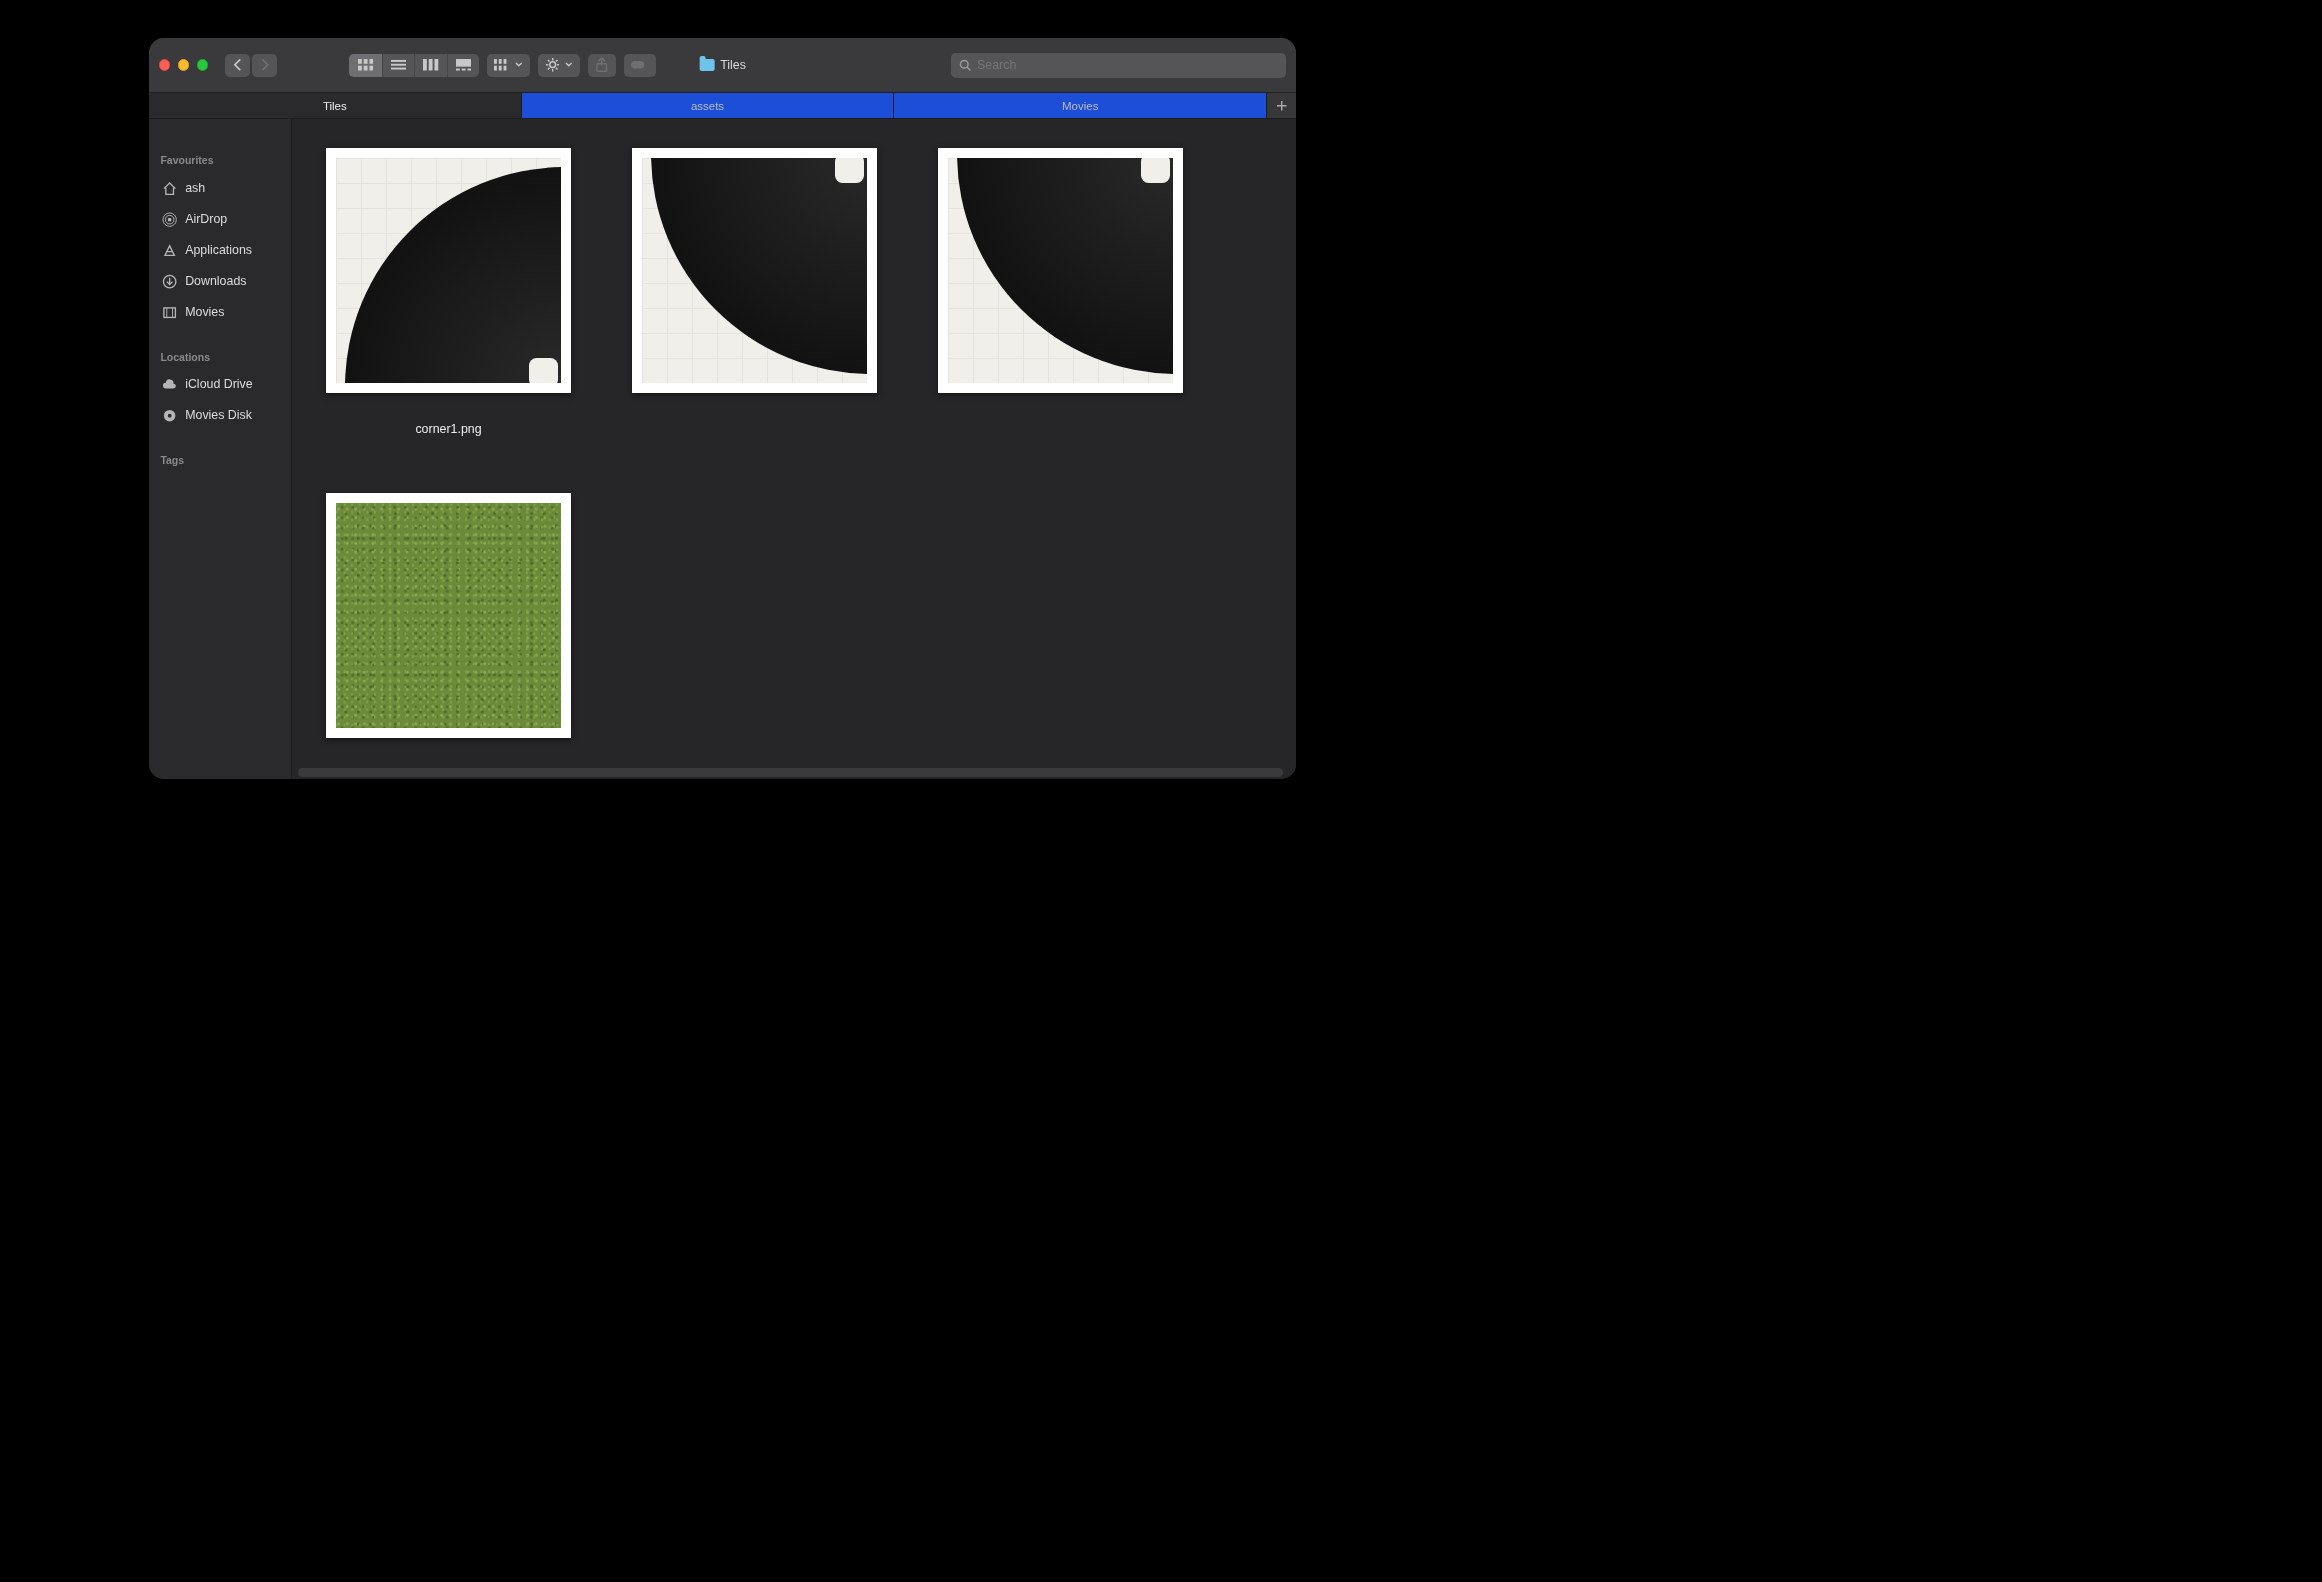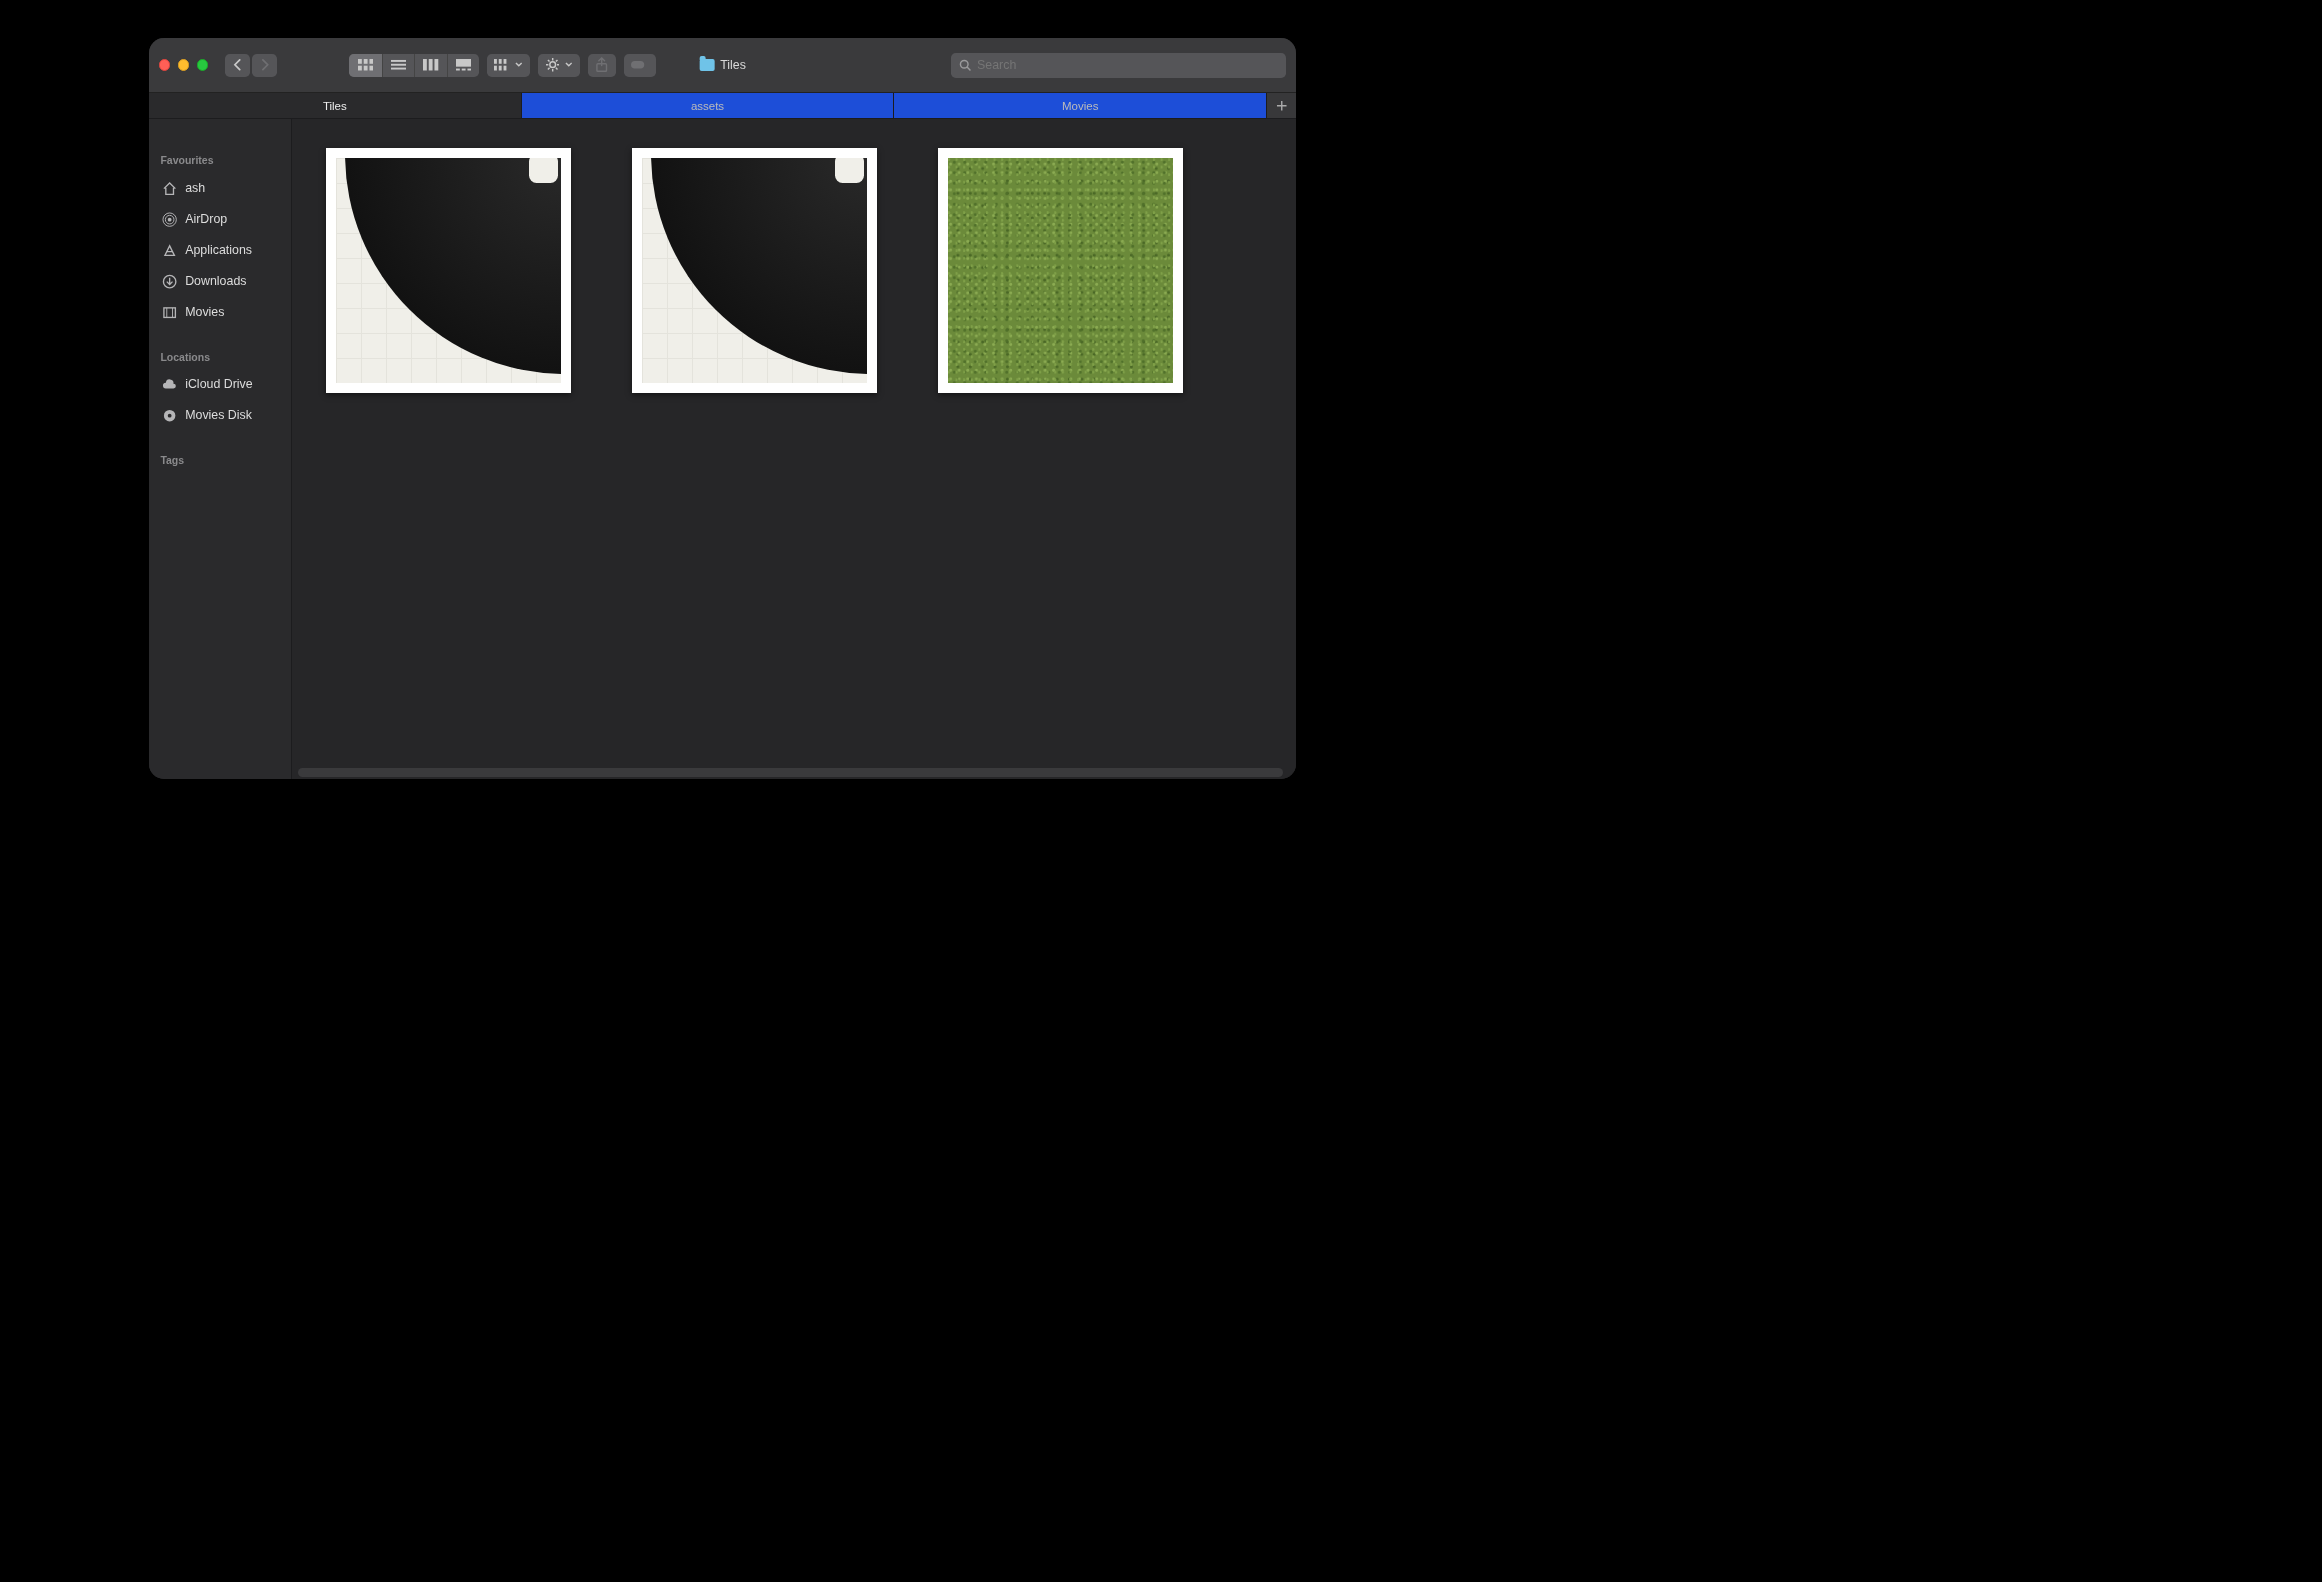--- a/index.html
+++ b/index.html
@@ -361,20 +361,29 @@
         <span>Movies Disk</span>
       </div>
 
       <div class="side-header">Tags</div>
     </div>
 
     <div class="content">
       <div class="grid">
 
 
+        <div class="file">
+          <div class="thumb">
+            <div class="thumb-inner gridbg">
+              <div class="quarter" style="left:9.6px; top:9.6px;"></div>
+              <div class="notch" style="right:3.8px; bottom:-3.8px;"></div>
+            </div>
+          </div>
+          <div class="filename">corner1.png</div>
+        </div>
 
 
         <div class="file">
           <div class="thumb">
             <div class="thumb-inner gridbg">
               <div class="quarter" style="left:9.6px; bottom:9.6px;"></div>
               <div class="notch" style="right:3.8px; top:-3.8px;"></div>
             </div>
           </div>
           <div class="filename"></div>

